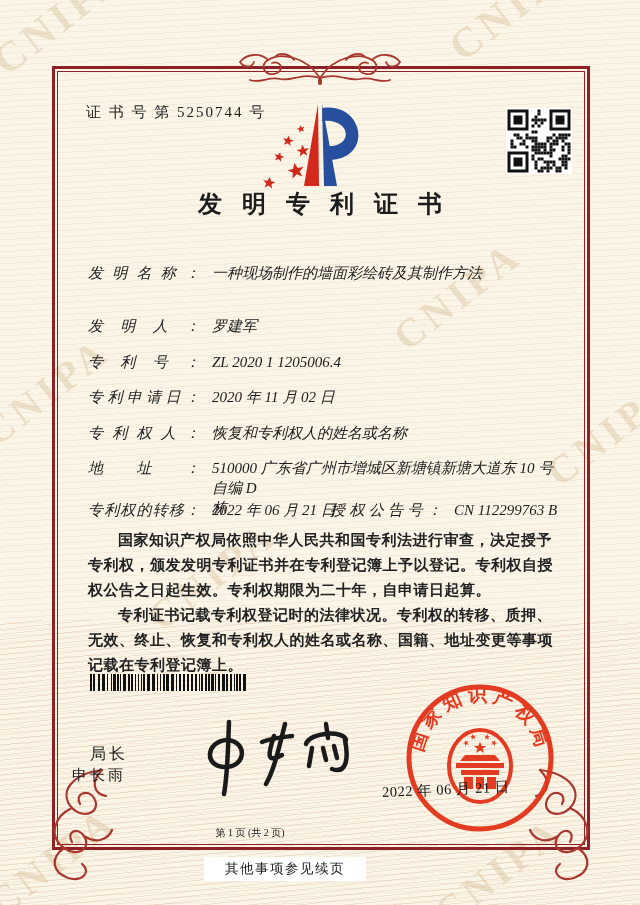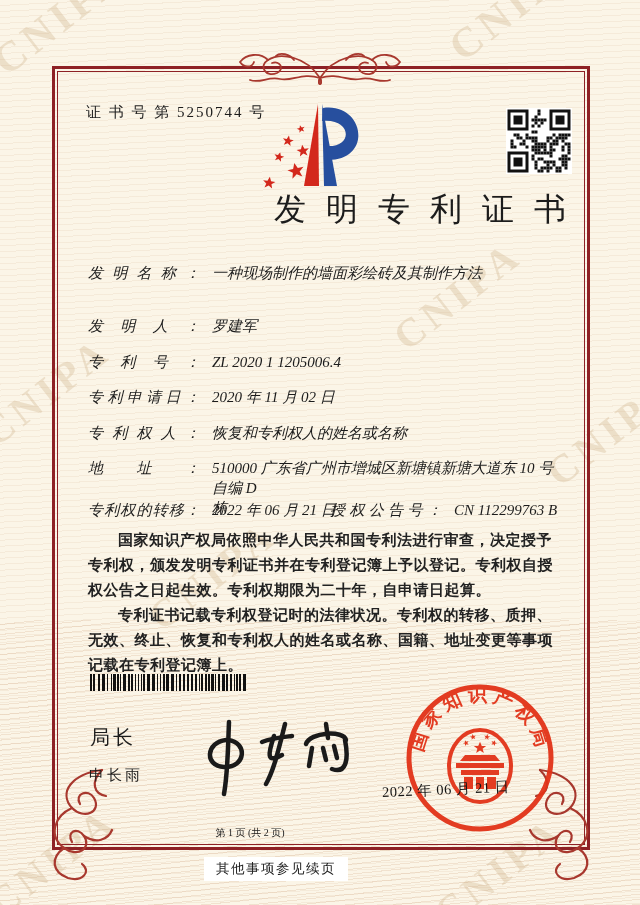--- a/index.html
+++ b/index.html
@@ -17,47 +17,47 @@
       color:rgba(196,164,122,0.28);transform:rotate(-38deg);white-space:nowrap;pointer-events:none;}
 
   .frame{position:absolute;left:52px;top:66px;width:532px;height:778px;border:3px solid #8e2125;z-index:2;}
   .frame::after{content:"";position:absolute;inset:2px;border:1px solid #8e2125;}
 
   .ornament{position:absolute;z-index:3;}
 
   .cert-no{position:absolute;left:86px;top:103px;z-index:4;font-size:15px;letter-spacing:2px;}
   .logo{position:absolute;left:256px;top:96px;z-index:4;}
   .qr{position:absolute;left:506px;top:108px;z-index:4;background:#fff;}
-  .title{position:absolute;left:54px;top:188px;width:532px;z-index:4;text-align:right;
-         font-size:32px;font-weight:normal;letter-spacing:20px;padding-left:20px;box-sizing:border-box;}
+  .title{position:absolute;left:54px;top:188px;width:532px;z-index:4;text-align:center;
+         font-size:24px;font-weight:bold;letter-spacing:20px;padding-left:20px;box-sizing:border-box;}
 
   .row{position:absolute;left:88px;z-index:4;font-size:15px;line-height:20px;font-style:italic;}
   .lbl{display:inline-block;width:112px;text-align:justify;text-align-last:justify;
        margin-right:12px;vertical-align:top;}
   .val{display:inline-block;vertical-align:top;}
   .val.addr{width:348px;}
   .pair2{position:absolute;left:242px;top:0;white-space:nowrap;}
 
   .body-text{position:absolute;left:88px;top:528px;width:468px;z-index:4;
              font-size:15px;line-height:25px;letter-spacing:0.5px;color:#222;font-weight:bold;}
   .body-text p{margin:0;text-indent:2em;}
 
   .barcode{position:absolute;left:88px;top:673px;z-index:4;}
 
-  .officer-title{position:absolute;left:90px;top:724px;z-index:4;font-size:20px;letter-spacing:3px;font-family:Liberation Mono, monospace;}
-  .officer-name{position:absolute;left:89px;top:766px;z-index:4;font-size:15px;letter-spacing:3px;}
+  .officer-title{position:absolute;left:90px;top:744px;z-index:4;font-size:16px;letter-spacing:3px;font-family:Liberation Mono, monospace;}
+  .officer-name{position:absolute;left:72px;top:766px;z-index:4;font-size:15px;letter-spacing:3px;}
   .signature{position:absolute;left:188px;top:710px;z-index:5;}
 
   .seal{position:absolute;left:404px;top:682px;z-index:5;opacity:0.95;}
   .seal-date{position:absolute;left:382px;top:779px;width:185px;z-index:6;font-size:14.5px;
              letter-spacing:0.5px;color:#141414;transform:rotate(-2.5deg);white-space:nowrap;}
 
   .page-num{position:absolute;left:150px;top:826px;width:200px;text-align:center;z-index:4;font-size:10px;}
   .note{position:absolute;left:204px;top:857px;z-index:4;background:#ffffff;
-        padding:3px 12px;font-size:13.5px;letter-spacing:1.5px;}
+        padding:3px 21px;font-size:13.5px;letter-spacing:1.5px;}
 </style>
 </head>
 <body>
 
 <div id="page">
 
   <div class="waves"></div>
   <div class="waves2"></div>
 
   <span class="wm" style="left:-18px;top:-6px">CNIPA</span>

